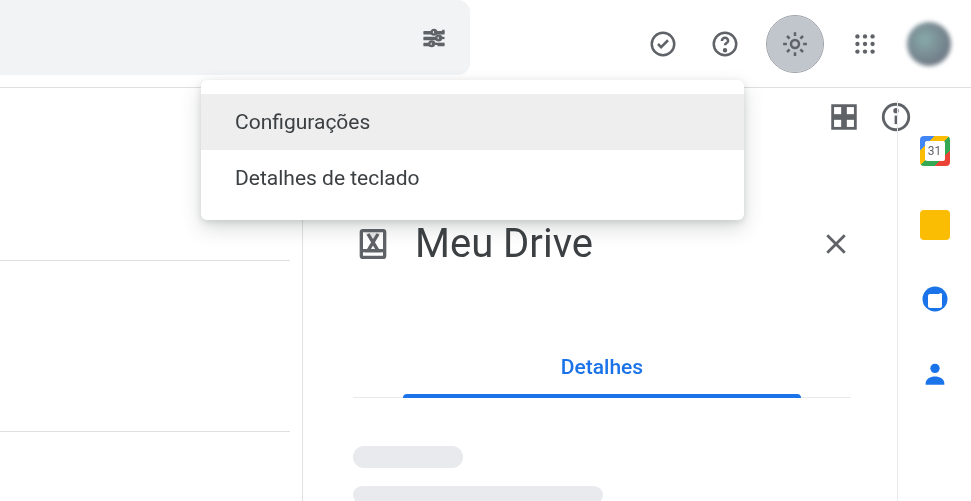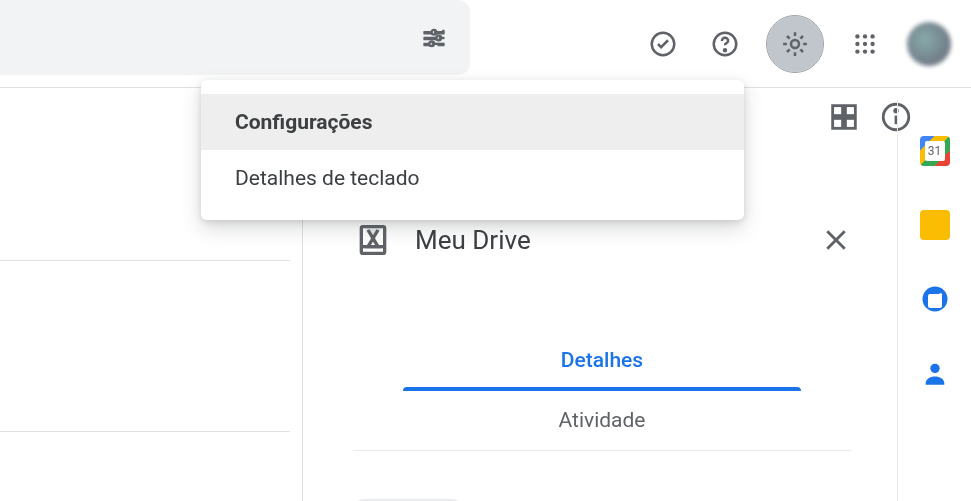--- a/index.html
+++ b/index.html
@@ -106,21 +106,21 @@
     border-left: 1px solid #e0e0e0;
     padding: 40px 30px 0 50px;
   }
   .panel-header {
     display: flex;
     align-items: center;
     gap: 22px;
   }
   .drive-glyph { width: 40px; height: 40px; color: #5f6368; }
   .panel-title {
-    font-size: 26px;
+    font-size: 40px;
     color: #3c4043;
     font-weight: 400;
     flex: 1;
   }
   .panel-close { width: 30px; height: 30px; color: #5f6368; cursor:pointer; }
 
   .tabs {
     display: flex;
     margin-top: 70px;
     border-bottom: 1px solid #e8eaed;
@@ -170,21 +170,21 @@
     box-shadow: 0 2px 6px rgba(60,64,67,.15), 0 8px 20px rgba(60,64,67,.2);
     padding: 14px 0;
     z-index: 50;
   }
   .menu-item {
     padding: 16px 34px;
     font-size: 21px;
     color: #3c4043;
     cursor: pointer;
   }
-  .menu-item.hover { background: #eeeeee; font-weight: bold; }
+  .menu-item.hover { background: #eeeeee; }
 
   
   .sidepanel {
     position: absolute;
     right: 0; top: 100px; bottom: 0;
     width: 74px;
     border-left: 1px solid #e8eaed;
     display: flex;
     flex-direction: column;
     align-items: center;
@@ -297,21 +297,20 @@
     <span class="panel-close">
       <svg viewBox="0 0 24 24" stroke="currentColor" stroke-width="2.2">
           <line x1="5" y1="5" x2="19" y2="19"></line>
           <line x1="19" y1="5" x2="5" y2="19"></line>
         </svg>
     </span>
   </div>
 
   <div class="tabs">
     <div class="tab active">Detalhes</div>
-    <div class="tab">Atividade</div>
   </div>
 
   <div class="placeholder-row">
     <div class="ph short"></div>
     <div class="ph long"></div>
   </div>
 </div>
 
 <div class="menu">
   <div class="menu-item hover">Configurações</div>

